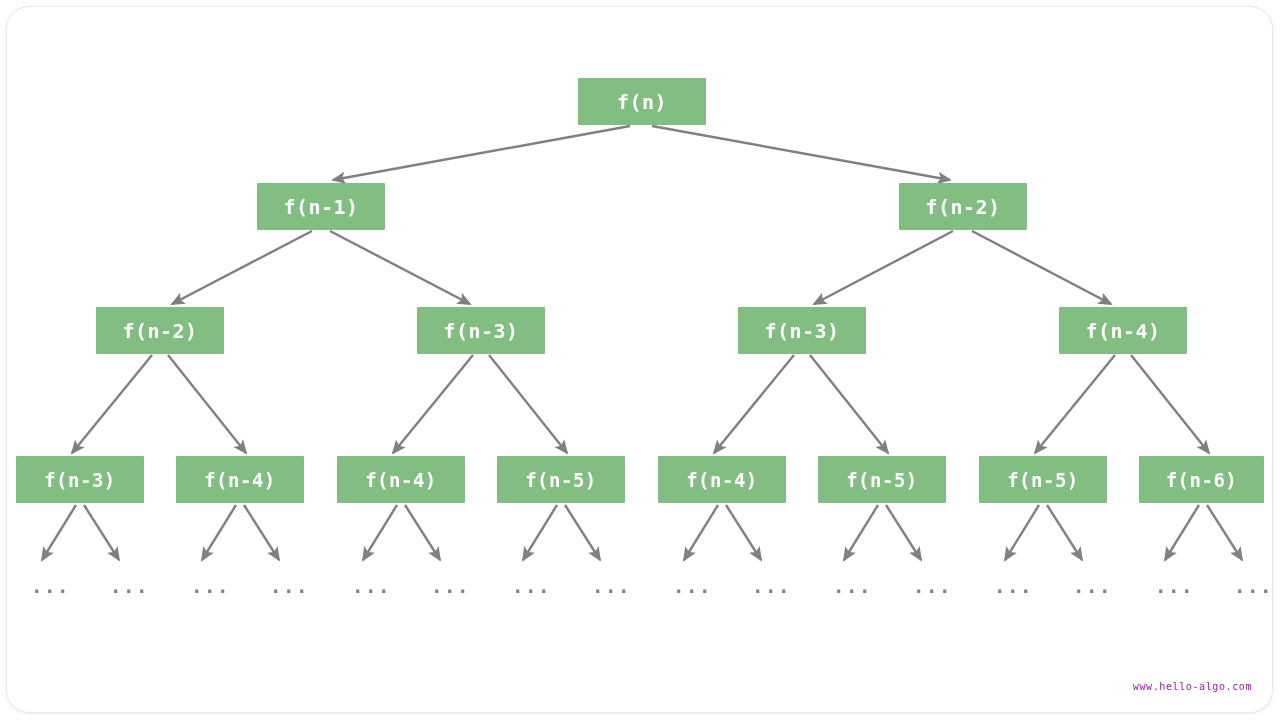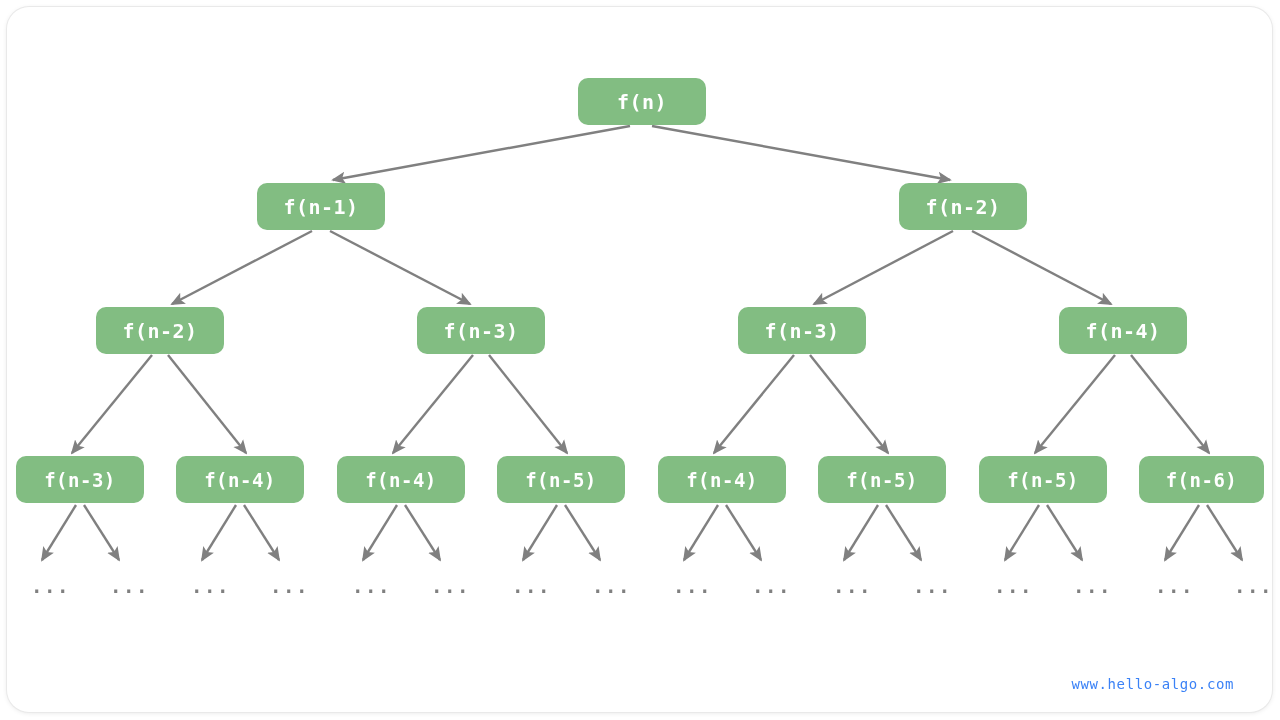--- a/index.html
+++ b/index.html
@@ -35,21 +35,21 @@
     position: absolute;
     left: 0;
     top: 0;
     width: 1280px;
     height: 720px;
   }
 
   .node {
     position: absolute;
     background: #82bd82;
-    border-radius: 10px;
+    border-radius: 1px;
     color: #ffffff;
     display: flex;
     align-items: center;
     justify-content: center;
     font-family: "DejaVu Sans Mono", monospace;
     font-weight: bold;
     letter-spacing: 0.5px;
     box-sizing: border-box;
     user-select: none;
     text-align: center;
@@ -61,25 +61,25 @@
     font-family: "DejaVu Sans Mono", monospace;
     font-size: 19px;
     font-weight: bold;
     letter-spacing: 1.5px;
     line-height: 1;
     user-select: none;
   }
 
   #watermark {
     position: absolute;
-    right: 46px;
+    right: 28px;
     bottom: 28px;
-    color: #3b82f6;
+    color: #a21caf;
     font-family: "DejaVu Sans Mono", monospace;
-    font-size: 14px;
+    font-size: 10px;
     letter-spacing: 0.6px;
     user-select: none;
   }
 </style>
 </head>
 <body>
 
 <div id="canvas">
 
   <div id="frame"></div>

